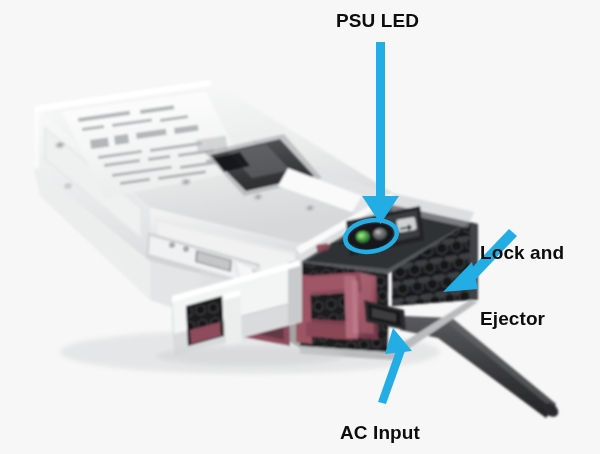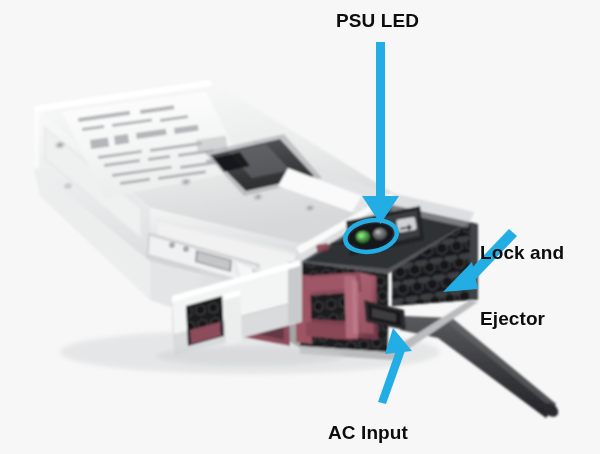--- a/index.html
+++ b/index.html
@@ -16,21 +16,21 @@
     font-weight:bold;
     color:#0d0d0d;
     font-size:19px;
     line-height:22px;
     letter-spacing:0.1px;
     white-space:pre;
     user-select:none;
   }
   #lbl-psu{left:336px;top:10px;}
   #lbl-lock{left:480px;top:198px;}
-  #lbl-ac{left:328px;top:422px;}
+  #lbl-ac{left:340px;top:422px;}
 
   svg.overlay{position:absolute;left:0;top:0;width:600px;height:454px;}
   svg.photo{position:absolute;left:0;top:0;width:600px;height:454px;}
 </style>
 </head>
 <body>
 
 <div id="stage">
 
   <svg class="photo" viewBox="0 0 600 454">

